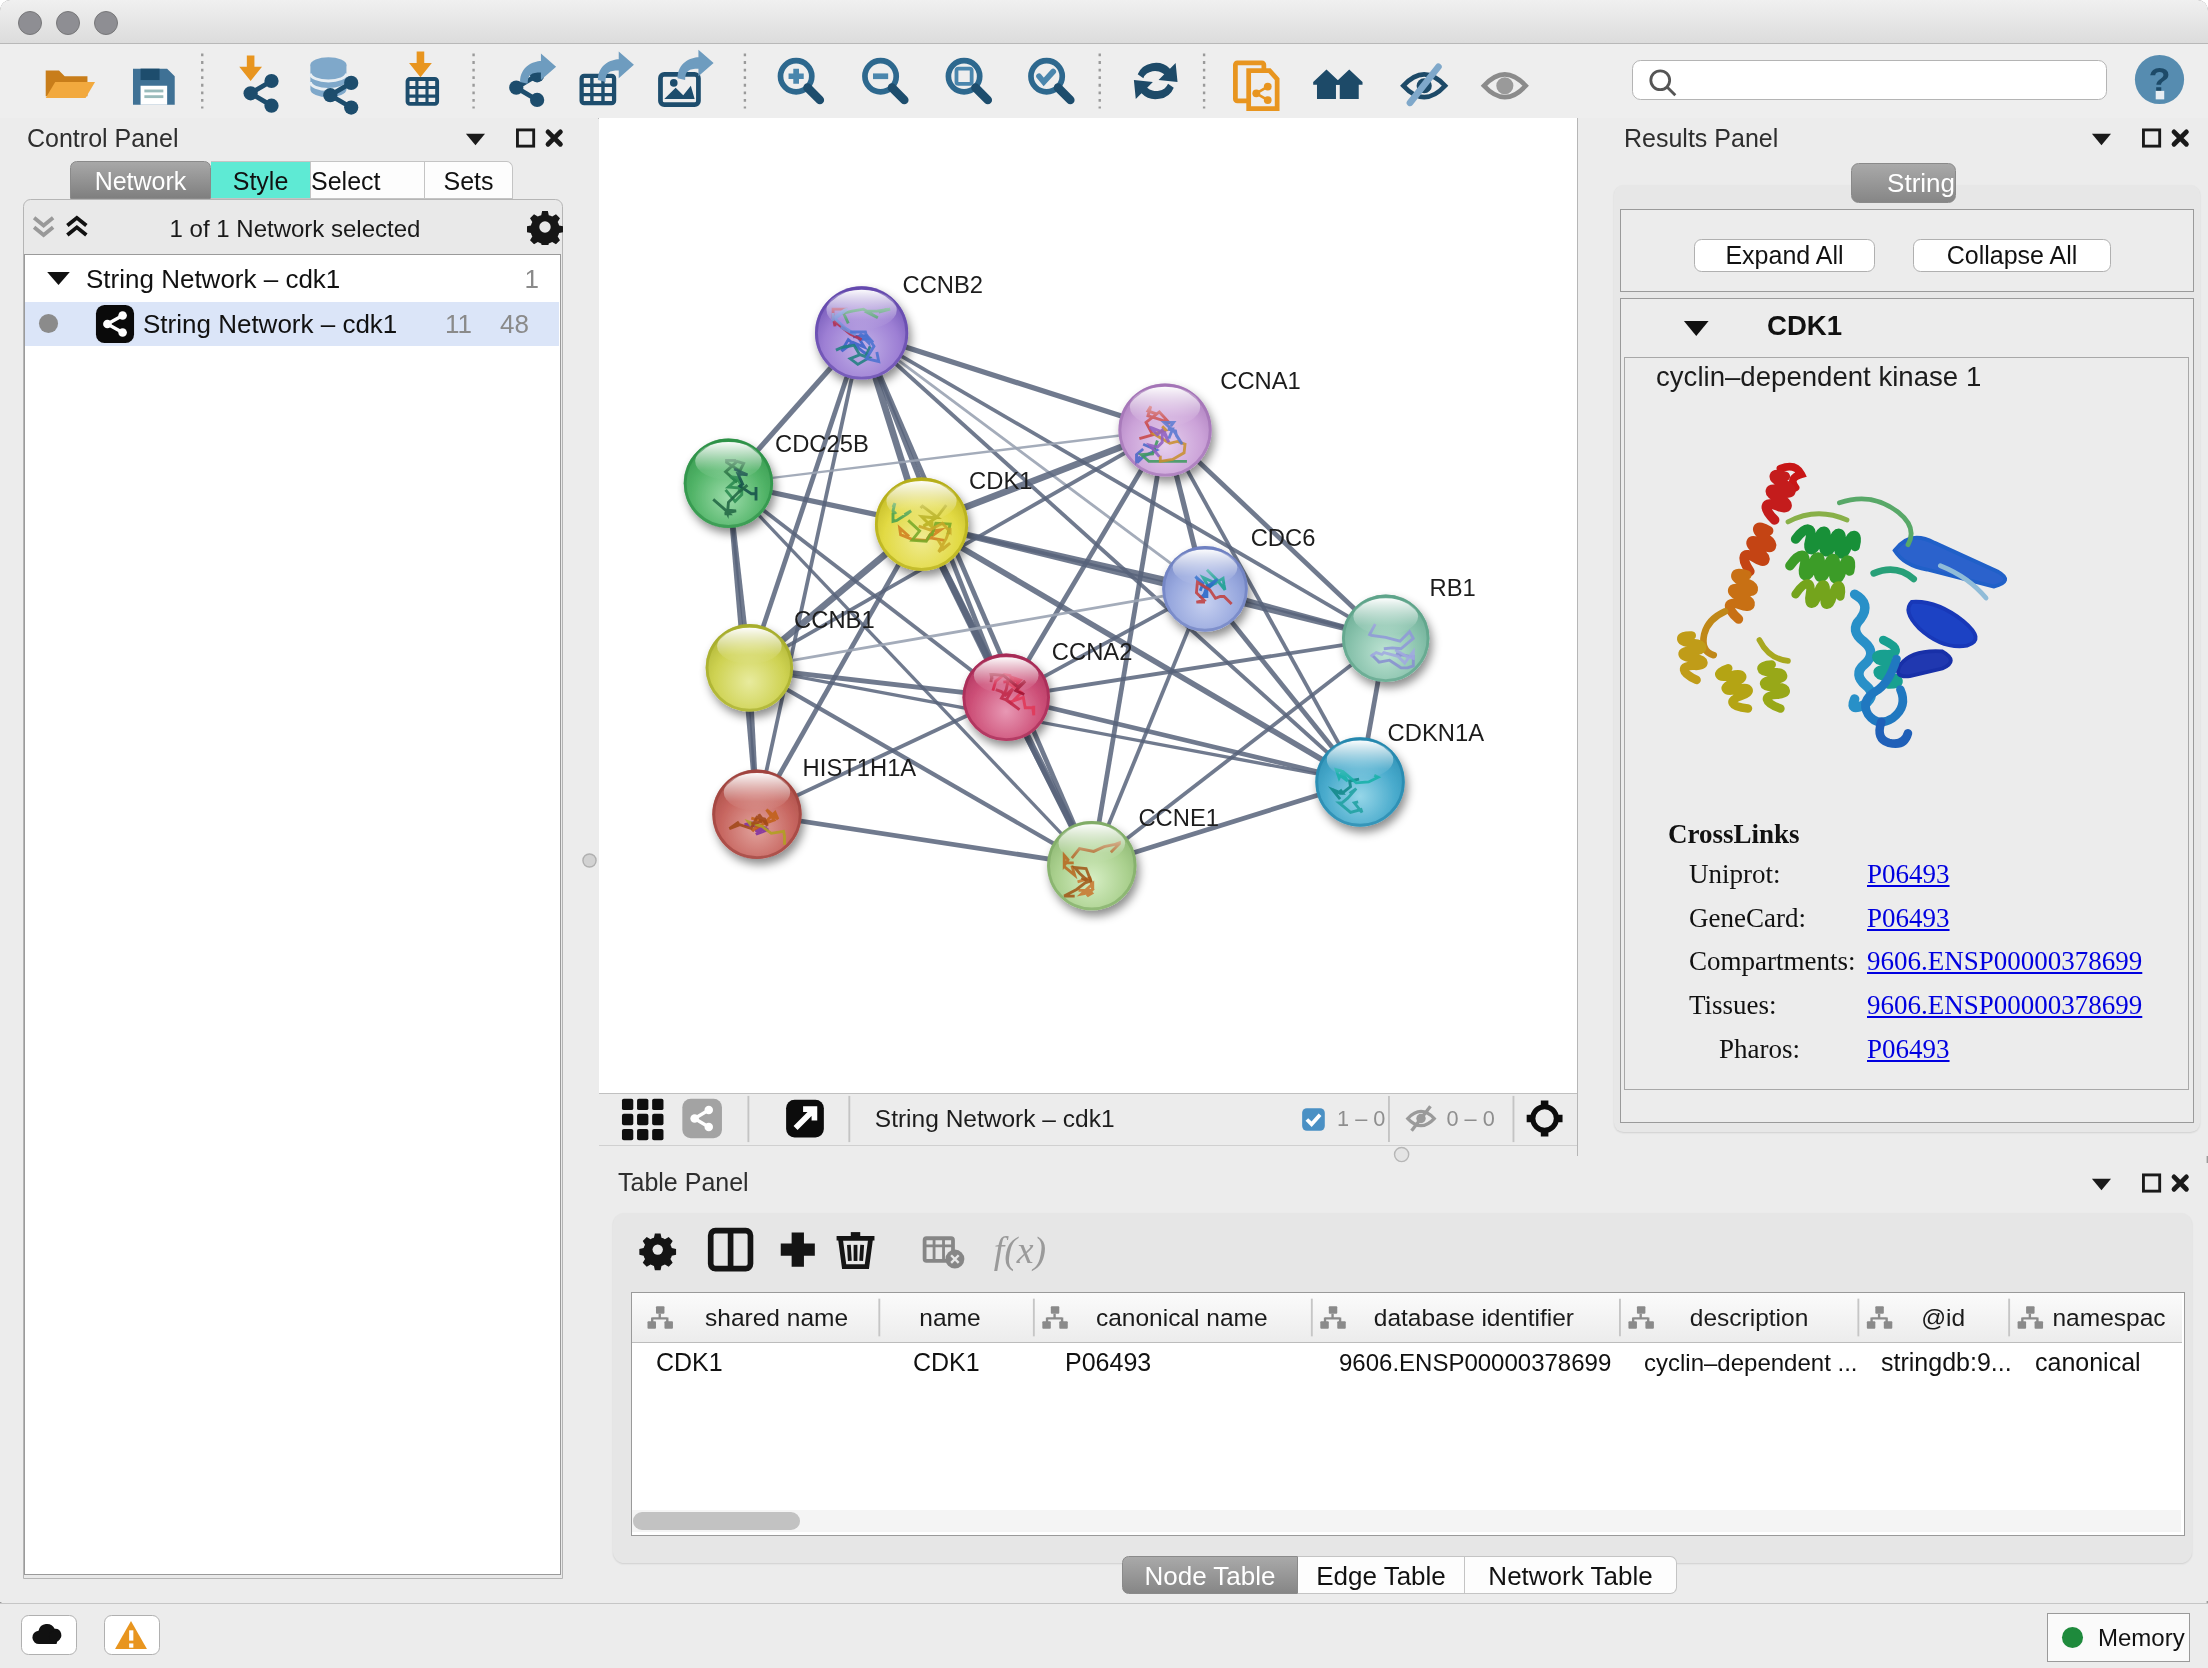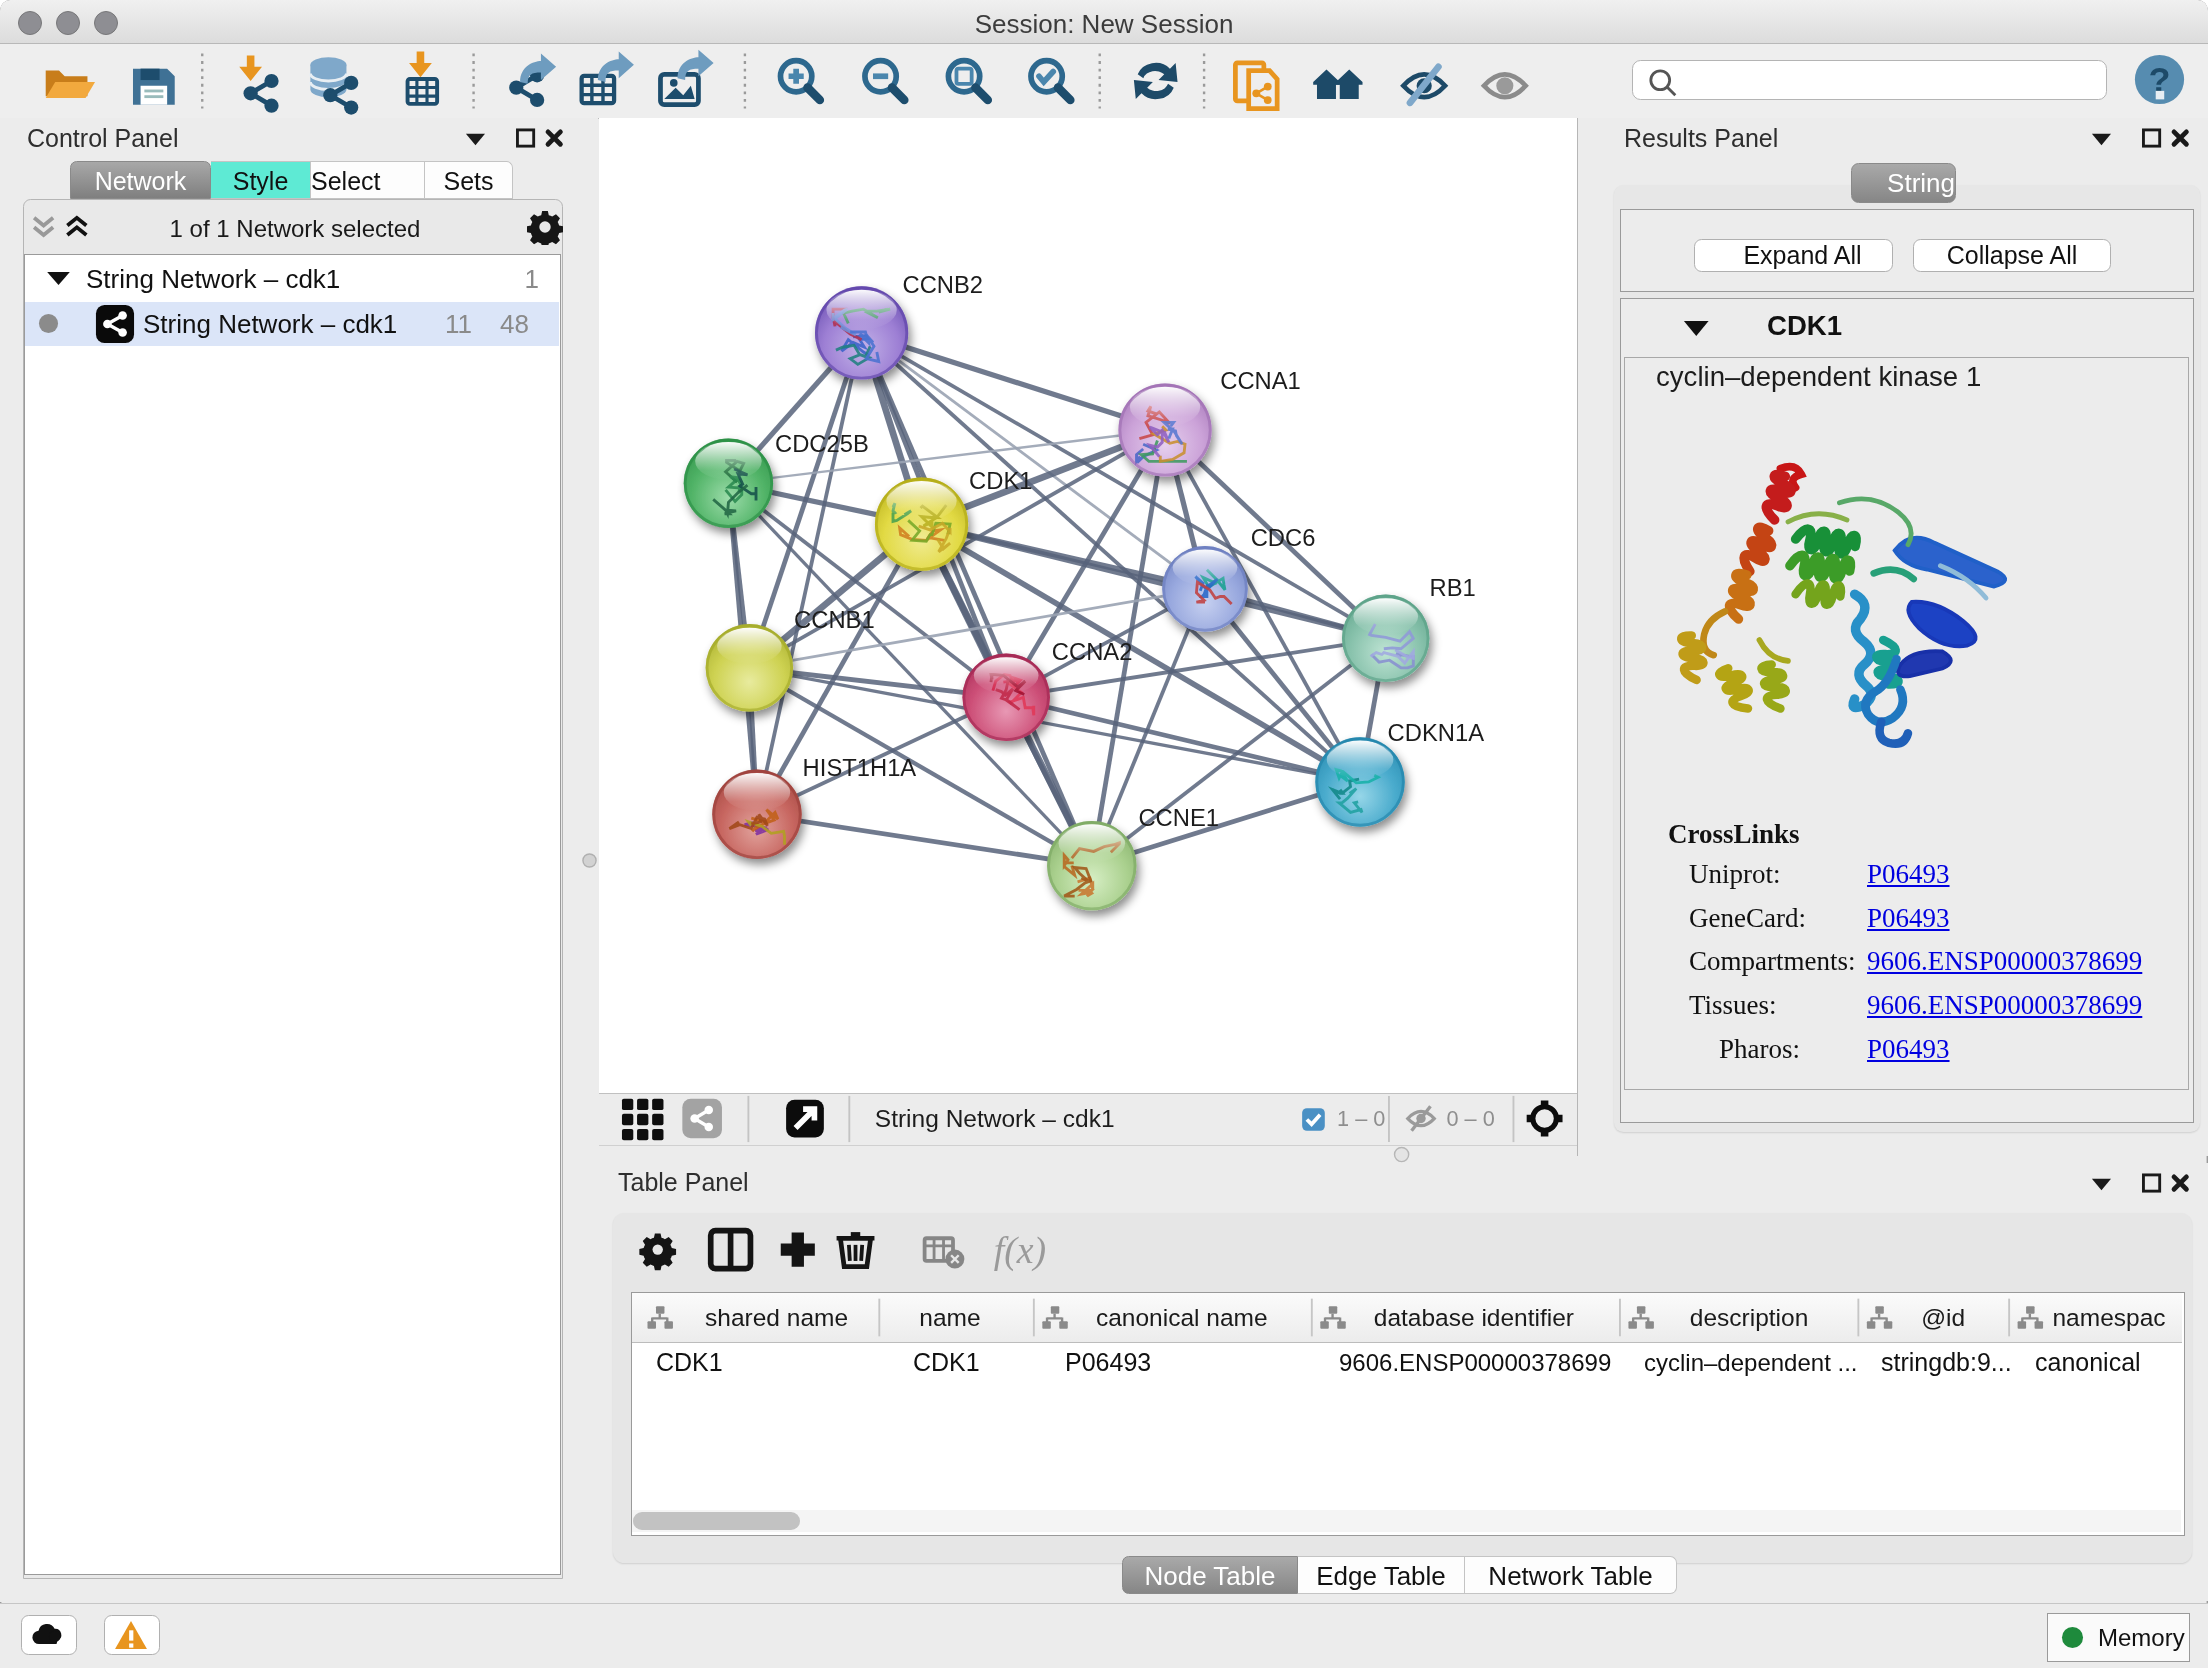--- a/index.html
+++ b/index.html
@@ -30,21 +30,20 @@
 .serif{font-family:"Liberation Serif",serif;}
 </style>
 </head>
 <body>
 <div id="win">
 
   <div class="ab" id="titlebar"></div>
   <div class="ab tl" style="left:18px;"></div>
   <div class="ab tl" style="left:56px;"></div>
   <div class="ab tl" style="left:94px;"></div>
-  <div class="ab" id="title">Session: New Session</div>
 
   <div class="ab" id="toolbar"></div>
   <svg class="ab" style="left:0;top:44px;" width="1579" height="74" viewBox="0 0 1660 78">
     <defs>
       <g id="shareg">
         <circle cx="0" cy="0" r="7.5" fill="#1d4d6d"></circle>
           <circle cx="22" cy="-13" r="7.5" fill="#1d4d6d"></circle>
           <circle cx="22" cy="13" r="7.5" fill="#1d4d6d"></circle>
         <path d="M0 0 L22 -13 M0 0 L22 13" stroke="#1d4d6d" stroke-width="5"></path>
       </g>
@@ -452,21 +451,21 @@
   <div class="ab" id="rpanel"></div>
   <div class="ab panelTitle" style="left:1624px;top:124px;">Results Panel</div>
   <svg class="ab" style="left:2090px;top:126px;" width="105" height="25" viewBox="0 0 110 26">
     <path d="M2 8 L22 8 L12 20 Z" fill="#1a1a1a"></path>
     <rect x="56" y="4" width="17" height="17" fill="none" stroke="#1a1a1a" stroke-width="3"></rect>
     <path d="M88 6 L101 19 M101 6 L88 19" stroke="#1a1a1a" stroke-width="5" stroke-linecap="round"></path>
   </svg>
   <div class="ab" style="left:1614px;top:185px;width:586px;height:947px;background:#e7e7e7;border-radius:9.5px;box-shadow:0 1px 1.9px rgba(0,0,0,0.12);"></div>
   <div class="ab" style="left:1851px;top:163px;width:103px;height:38px;background:linear-gradient(#a9a9a9,#868686);border:1px solid #8a8a8a;border-radius:7.6px;color:#fff;font-size:26px;text-align:right;line-height:38px;">String</div>
   <div class="ab" style="left:1620px;top:209px;width:572px;height:81px;background:#ececec;border:1.9px solid #9a9a9a;"></div>
-  <div class="ab wbtn" style="left:1694px;top:239px;width:179px;height:31px;font-size:25px;text-align:center;line-height:31px;color:#111;padding-left:18px;">Expand All</div>
+  <div class="ab wbtn" style="left:1694px;top:239px;width:179px;height:31px;font-size:25px;text-align:center;line-height:31px;color:#111;">Expand All</div>
   <div class="ab wbtn" style="left:1913px;top:239px;width:196px;height:31px;font-size:25px;text-align:center;line-height:31px;color:#111;">Collapse All</div>
   <div class="ab" style="left:1620px;top:298px;width:572px;height:823px;background:#ececec;border:1.9px solid #9a9a9a;"></div>
   <svg class="ab" style="left:1682px;top:318px;" width="28.5" height="21" viewBox="0 0 30 22">
       <path d="M2 3 L28 3 L15 19 Z" fill="#111"></path>
     </svg>
   <div class="ab" style="left:1767px;top:310px;font-size:27.6px;font-weight:bold;color:#111;">CDK1</div>
   <div class="ab" style="left:1624px;top:357px;width:563px;height:731px;background:#ececec;border:1px solid #a8a8a8;"></div>
   <div class="ab" style="left:1656px;top:361px;font-size:27.6px;color:#1c1c1c;">cyclin–dependent kinase 1</div>
   <svg class="ab" style="left:1668px;top:459px;" width="359" height="301" viewBox="0 0 377 316">
     <defs>

